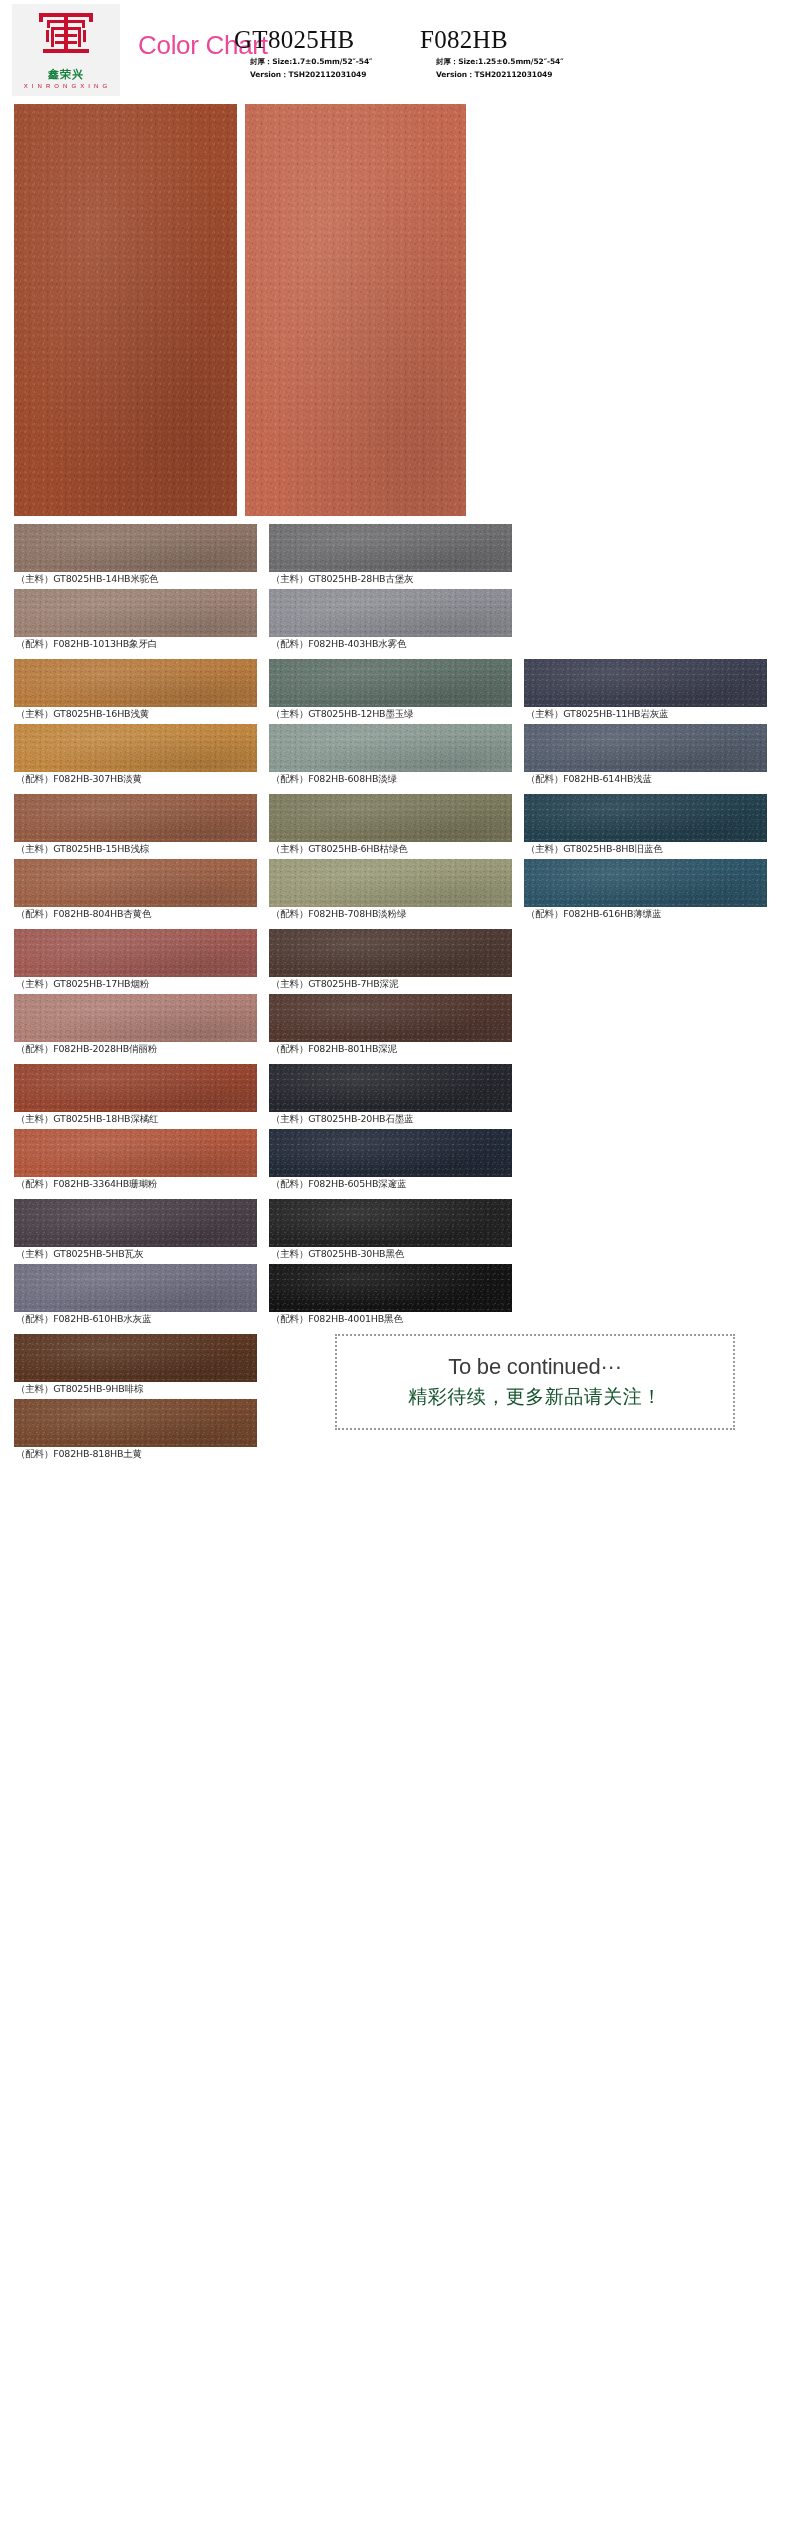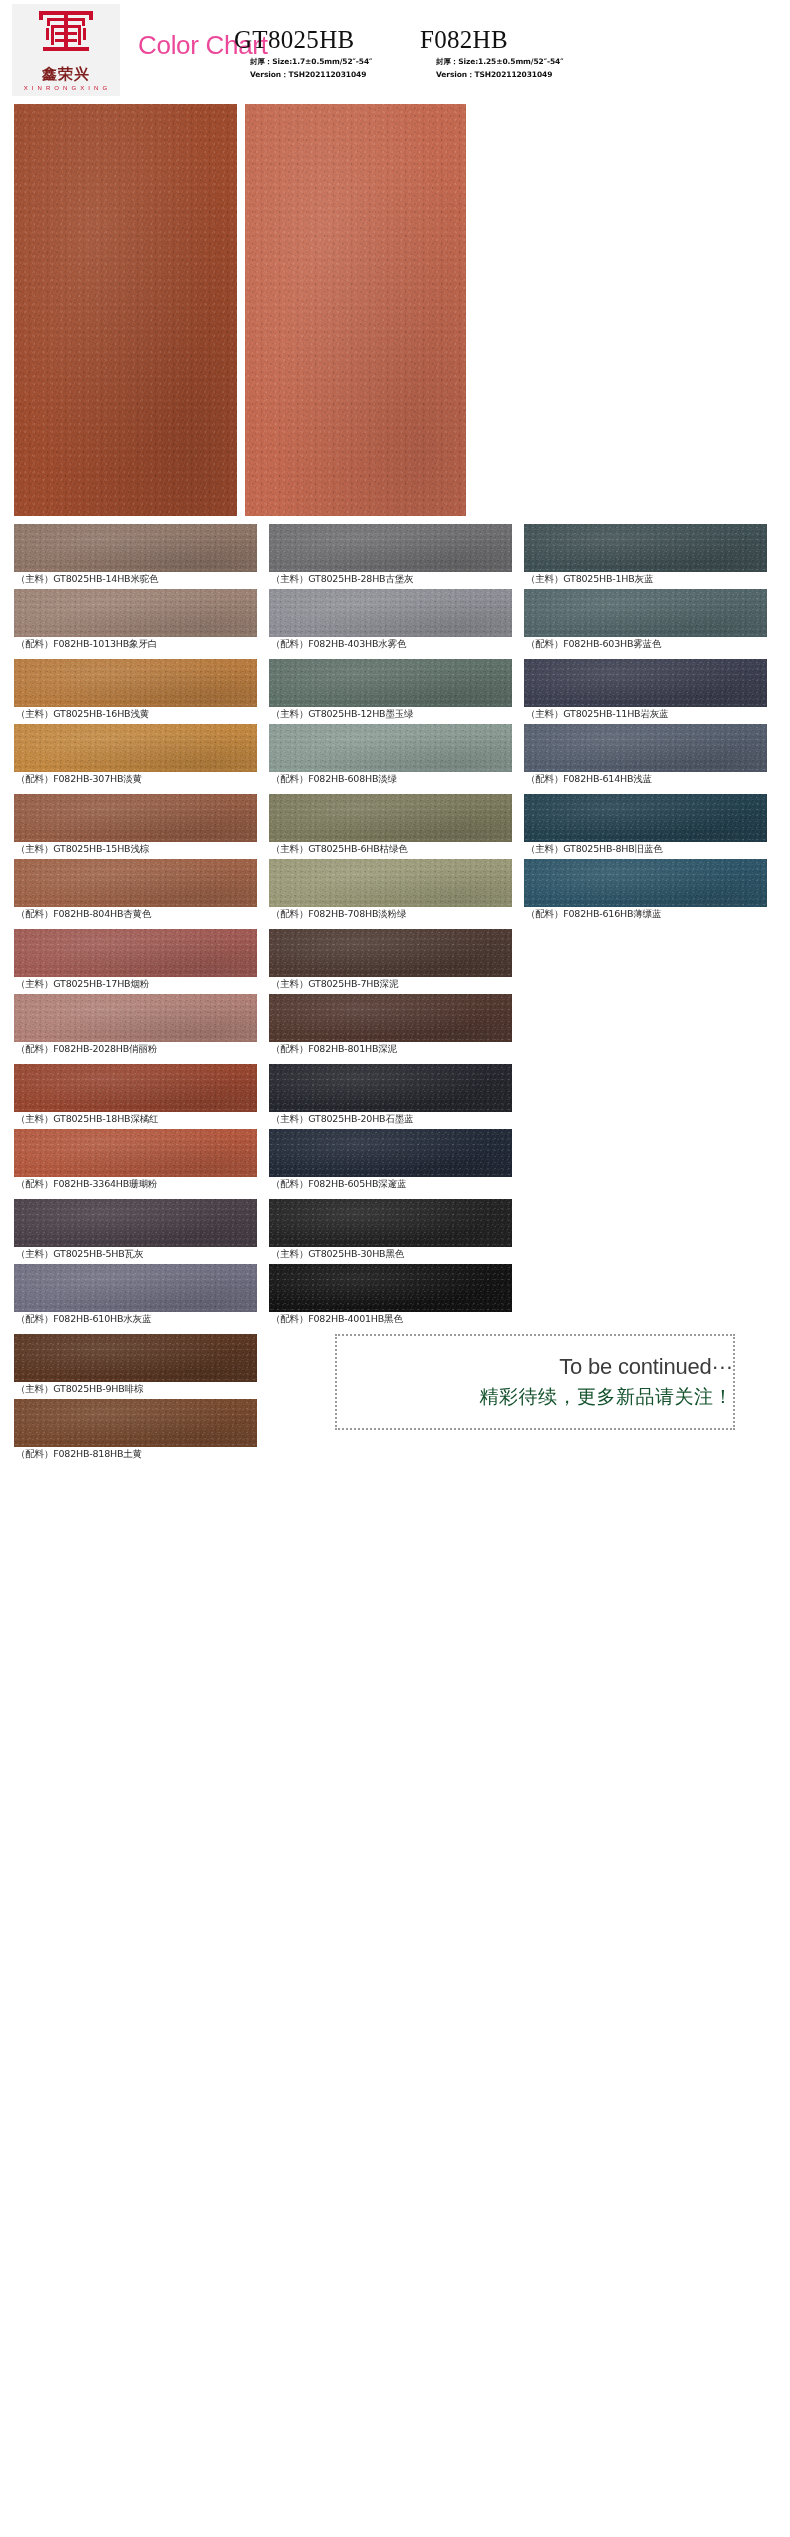--- a/index.html
+++ b/index.html
@@ -28,22 +28,22 @@
     margin-top: 4px;
     display: flex;
     flex-direction: column;
     align-items: center;
     justify-content: center;
     flex: 0 0 auto;
     overflow: hidden;
   }
   .logo-mark { width: 62px; height: 46px; display:block; }
   .logo-cn {
-    color: #7f1d1d;
-    font-size: 15px;
+    color: #15803d;
+    font-size: 11px;
     font-weight: bold;
     letter-spacing: 1px;
     line-height: 1;
     margin-top: 12px;
     font-family: "DejaVu Sans", sans-serif;
   }
   .logo-pinyin {
     color: #c8102e;
     font-size: 6px;
     letter-spacing: 1.2px;
@@ -163,21 +163,21 @@
     align-items: flex-start;
   }
   .footer-left { width: 243px; flex: 0 0 auto; }
   .tbc-box {
     margin-left: 78px;
     width: 400px;
     height: 96px;
     border: 2px dotted #9a9a9a;
     display: flex;
     flex-direction: column;
-    align-items: flex-end;
+    align-items: center;
     justify-content: center;
     gap: 4px;
   }
   .tbc-en {
     font-size: 22px;
     color: #3c3c3c;
     font-family: "Liberation Sans", sans-serif;
     letter-spacing: -0.2px;
   }
   .tbc-cn {
@@ -256,30 +256,20 @@
     <div class="cell">
       <div class="sw">
           <div class="tex" style="background-color: rgb(110, 110, 112);"></div>
         </div>
       <div class="sw-label">（主料）GT8025HB-28HB古堡灰</div>
       <div class="sw">
           <div class="tex" style="background-color: rgb(142, 142, 150);"></div>
         </div>
       <div class="sw-label">（配料）F082HB-403HB水雾色</div>
     </div>
-    <div class="cell">
-      <div class="sw">
-          <div class="tex" style="background-color: rgb(63, 80, 84);"></div>
-        </div>
-      <div class="sw-label">（主料）GT8025HB-1HB灰蓝</div>
-      <div class="sw">
-          <div class="tex" style="background-color: rgb(82, 102, 106);"></div>
-        </div>
-      <div class="sw-label">（配料）F082HB-603HB雾蓝色</div>
-    </div>
   </div>
 
   <div class="grid-row">
     <div class="cell">
       <div class="sw">
           <div class="tex" style="background-color: rgb(184, 123, 62);"></div>
         </div>
       <div class="sw-label">（主料）GT8025HB-16HB浅黄</div>
       <div class="sw">
           <div class="tex" style="background-color: rgb(194, 135, 63);"></div>

